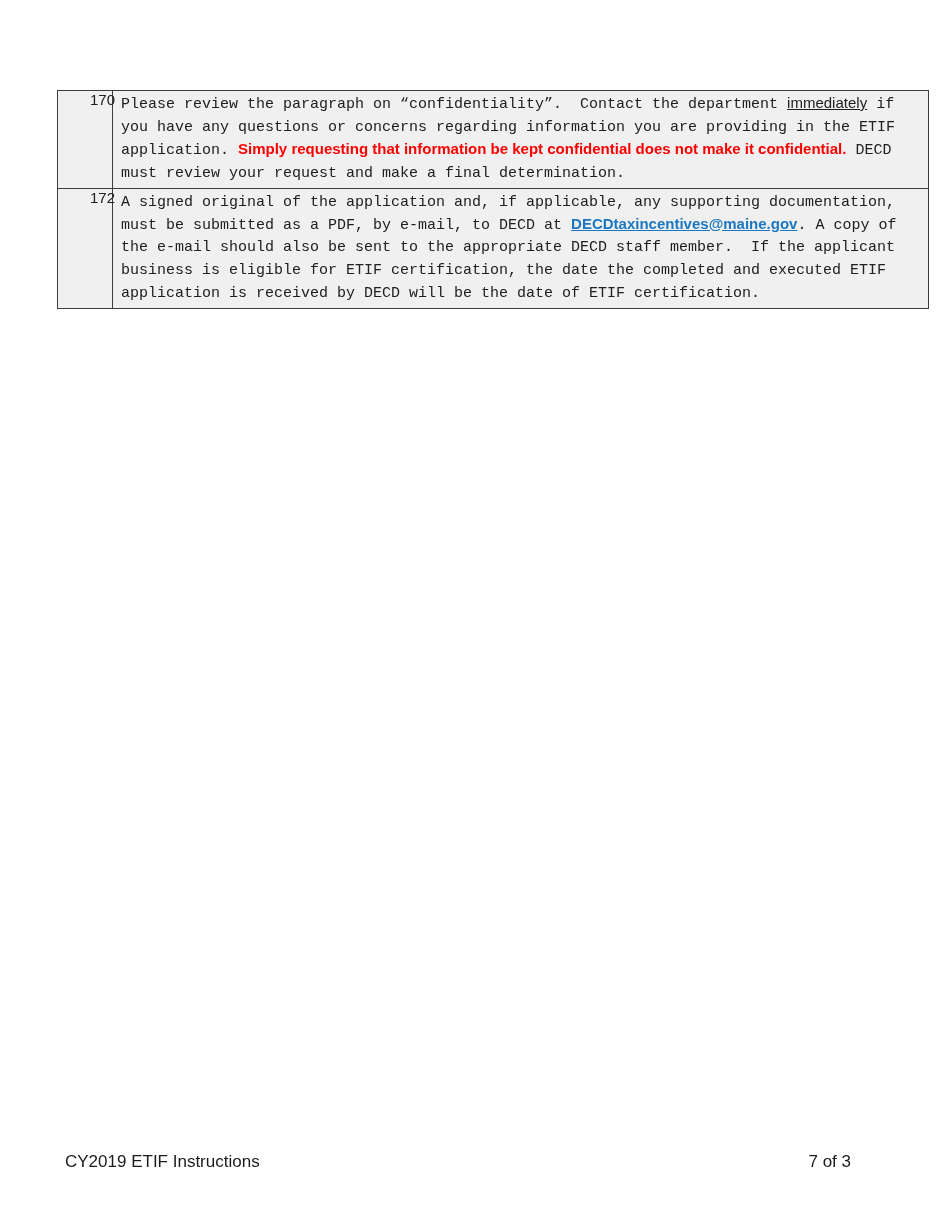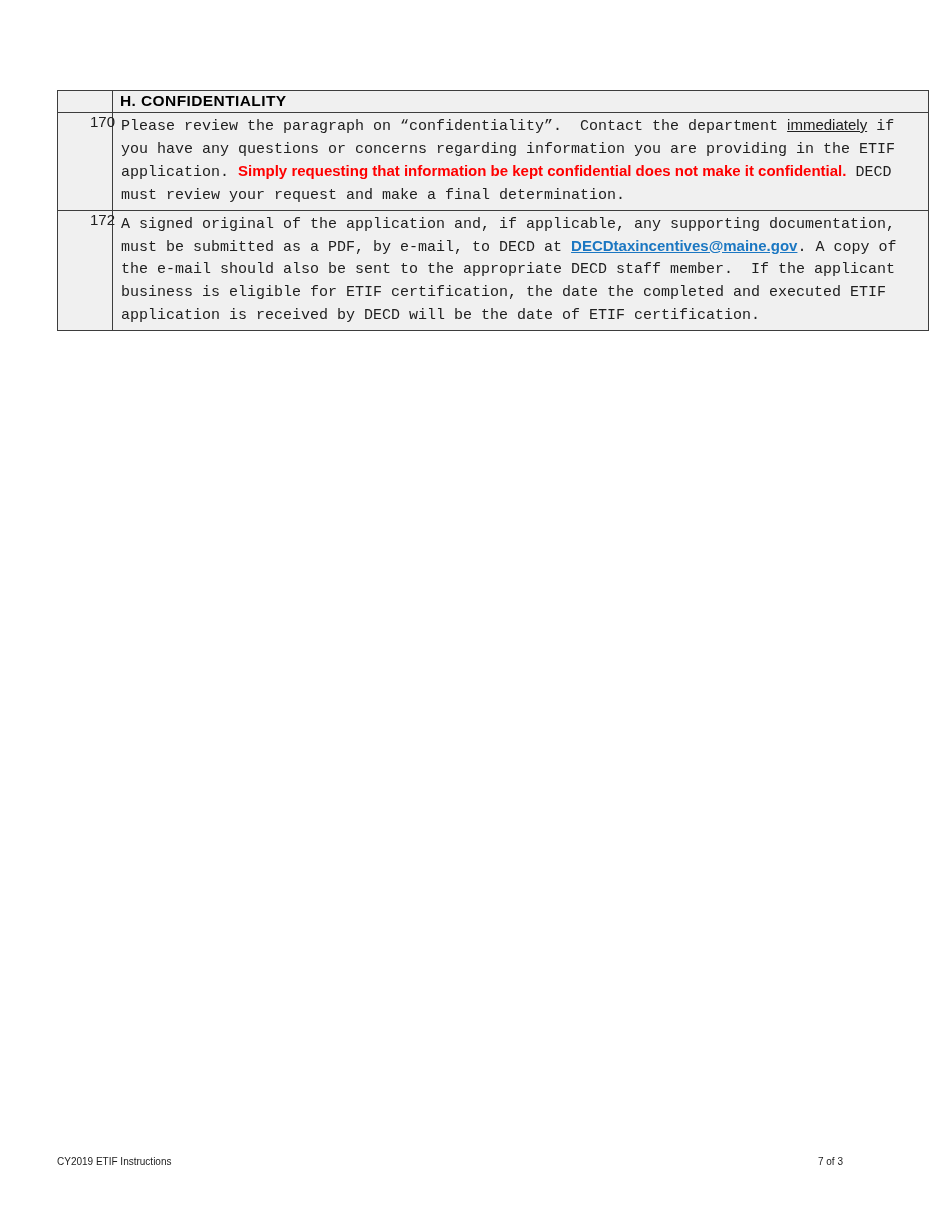--- a/index.html
+++ b/index.html
@@ -66,41 +66,37 @@
   .seg-normal{ color:var(--text);font-family:Liberation Mono, monospace; }
   .seg-underline{ text-decoration:underline; }
   .seg-bold-red{ color:var(--red); font-weight:bold; }
   a.seg-link{
     color:var(--link);
     font-weight:bold;
     cursor:pointer;
   }
   .footer{
     position:absolute;
-    left:57px; top:1152px;
+    left:65px; top:1152px;
     width:786px;
     display:flex;
     justify-content:space-between;
     align-items:flex-end;
-    font-size:10px;
+    font-size:17px;
     line-height:20px;
     color:#1c1c1c;
   }
 </style>
 </head>
 <body>
 
 <div class="page">
 
   <table class="doc-table">
     <tbody>
-        <tr class="header-row">
-      <td class="num-cell"></td>
-      <td class="header-cell">H. CONFIDENTIALITY</td>
-    </tr>
     <tr class="row-a">
       <td class="num-cell">170</td>
       <td class="content-cell"><span class="seg-normal">Please review the paragraph on “confidentiality”.  Contact the department </span><span class="seg-underline">immediately</span><span class="seg-normal"> if you have any questions or concerns regarding information you are providing in the ETIF application. </span><span class="seg-bold-red">Simply requesting that information be kept confidential does not make it confidential.</span><span class="seg-normal"> DECD must review your request and make a final determination.</span></td>
     </tr>
     <tr class="row-b">
       <td class="num-cell">172</td>
       <td class="content-cell"><span class="seg-normal">A signed original of the application and, if applicable, any supporting documentation, must be submitted as a PDF, by e-mail, to DECD at </span><a class="seg-link" href="#">DECDtaxincentives@maine.gov</a><span class="seg-normal">. A copy of the e-mail should also be sent to the appropriate DECD staff member.  If the applicant business is eligible for ETIF certification, the date the completed and executed ETIF application is received by DECD will be the date of ETIF certification.</span></td>
     </tr>
   </tbody>
     </table>

